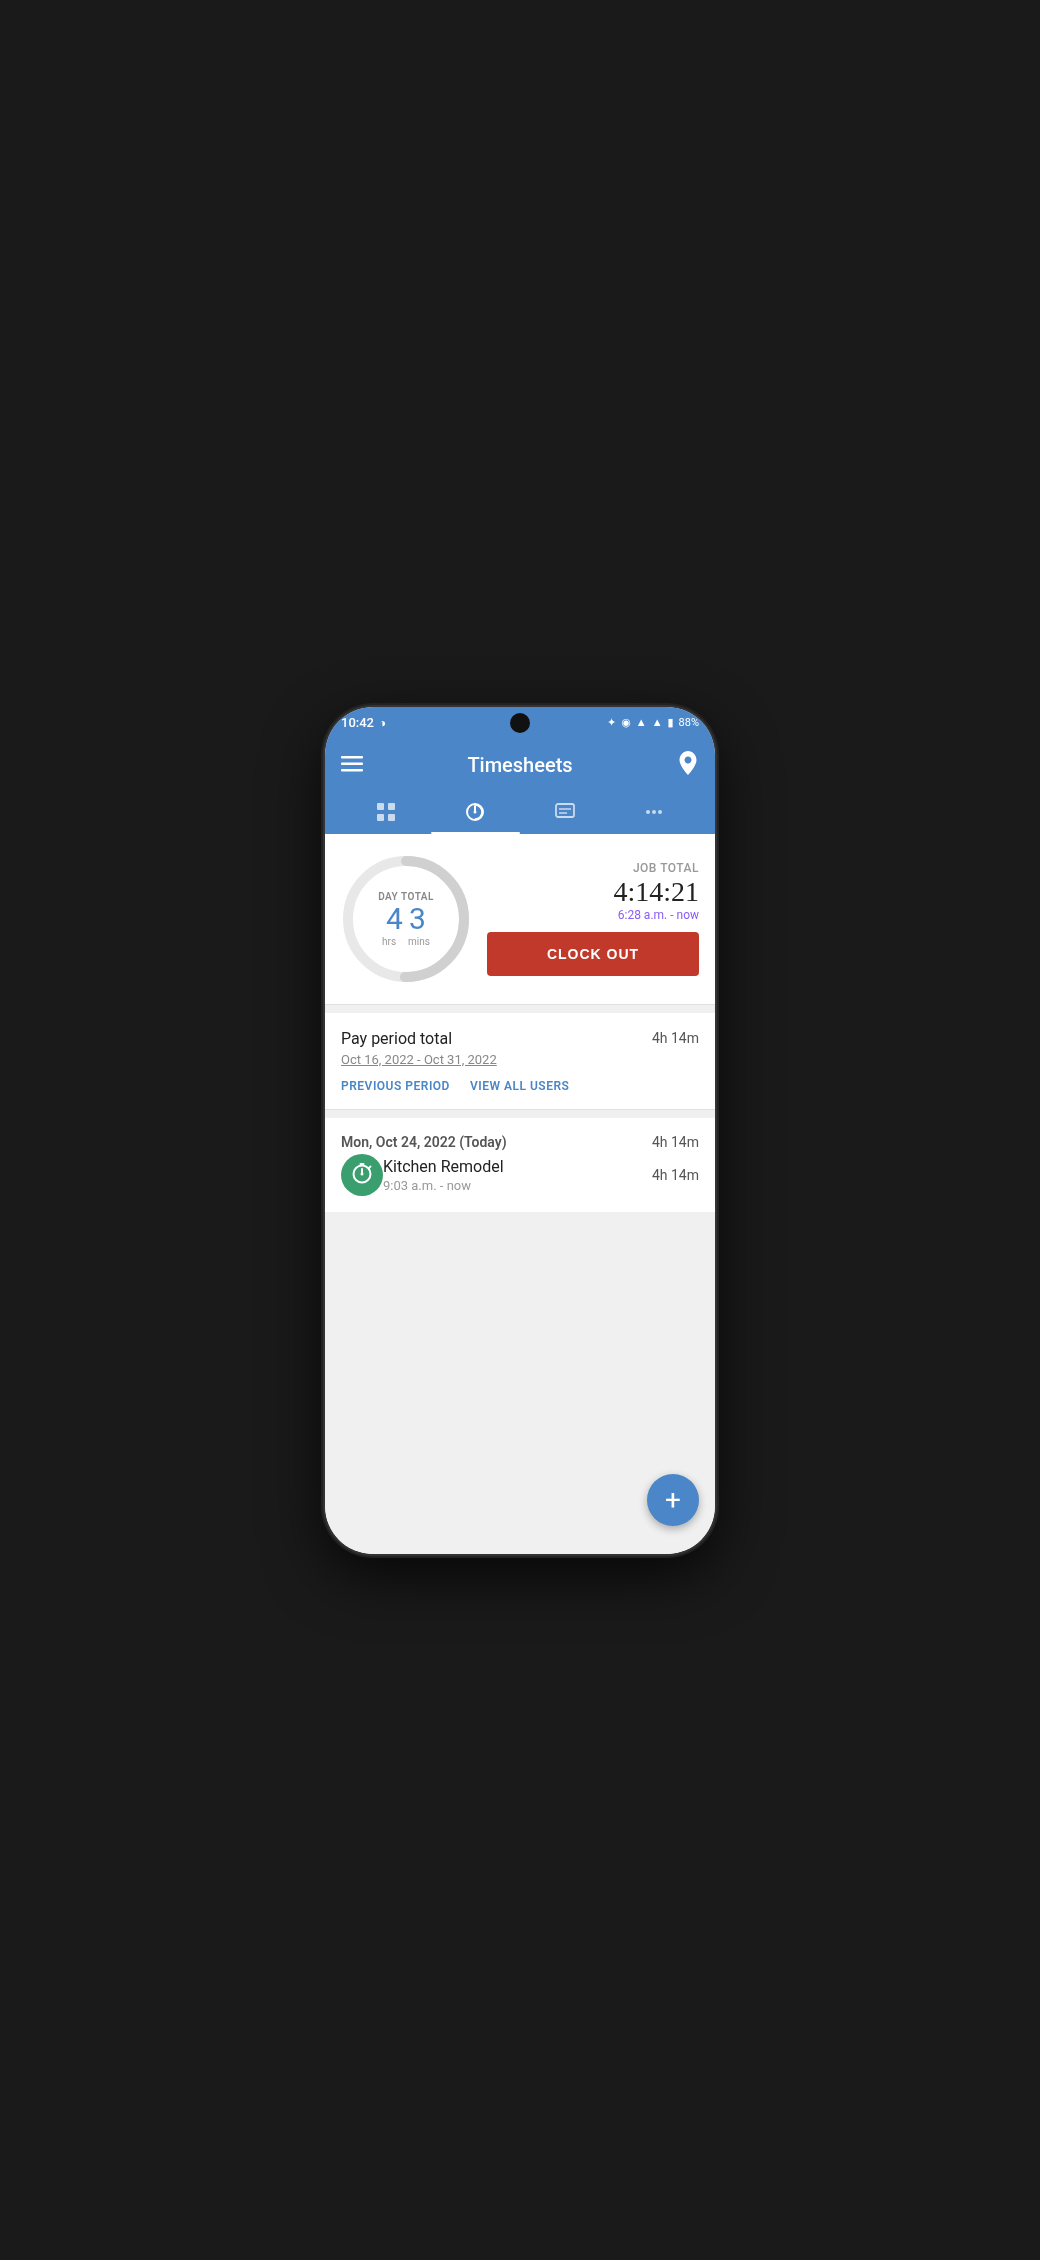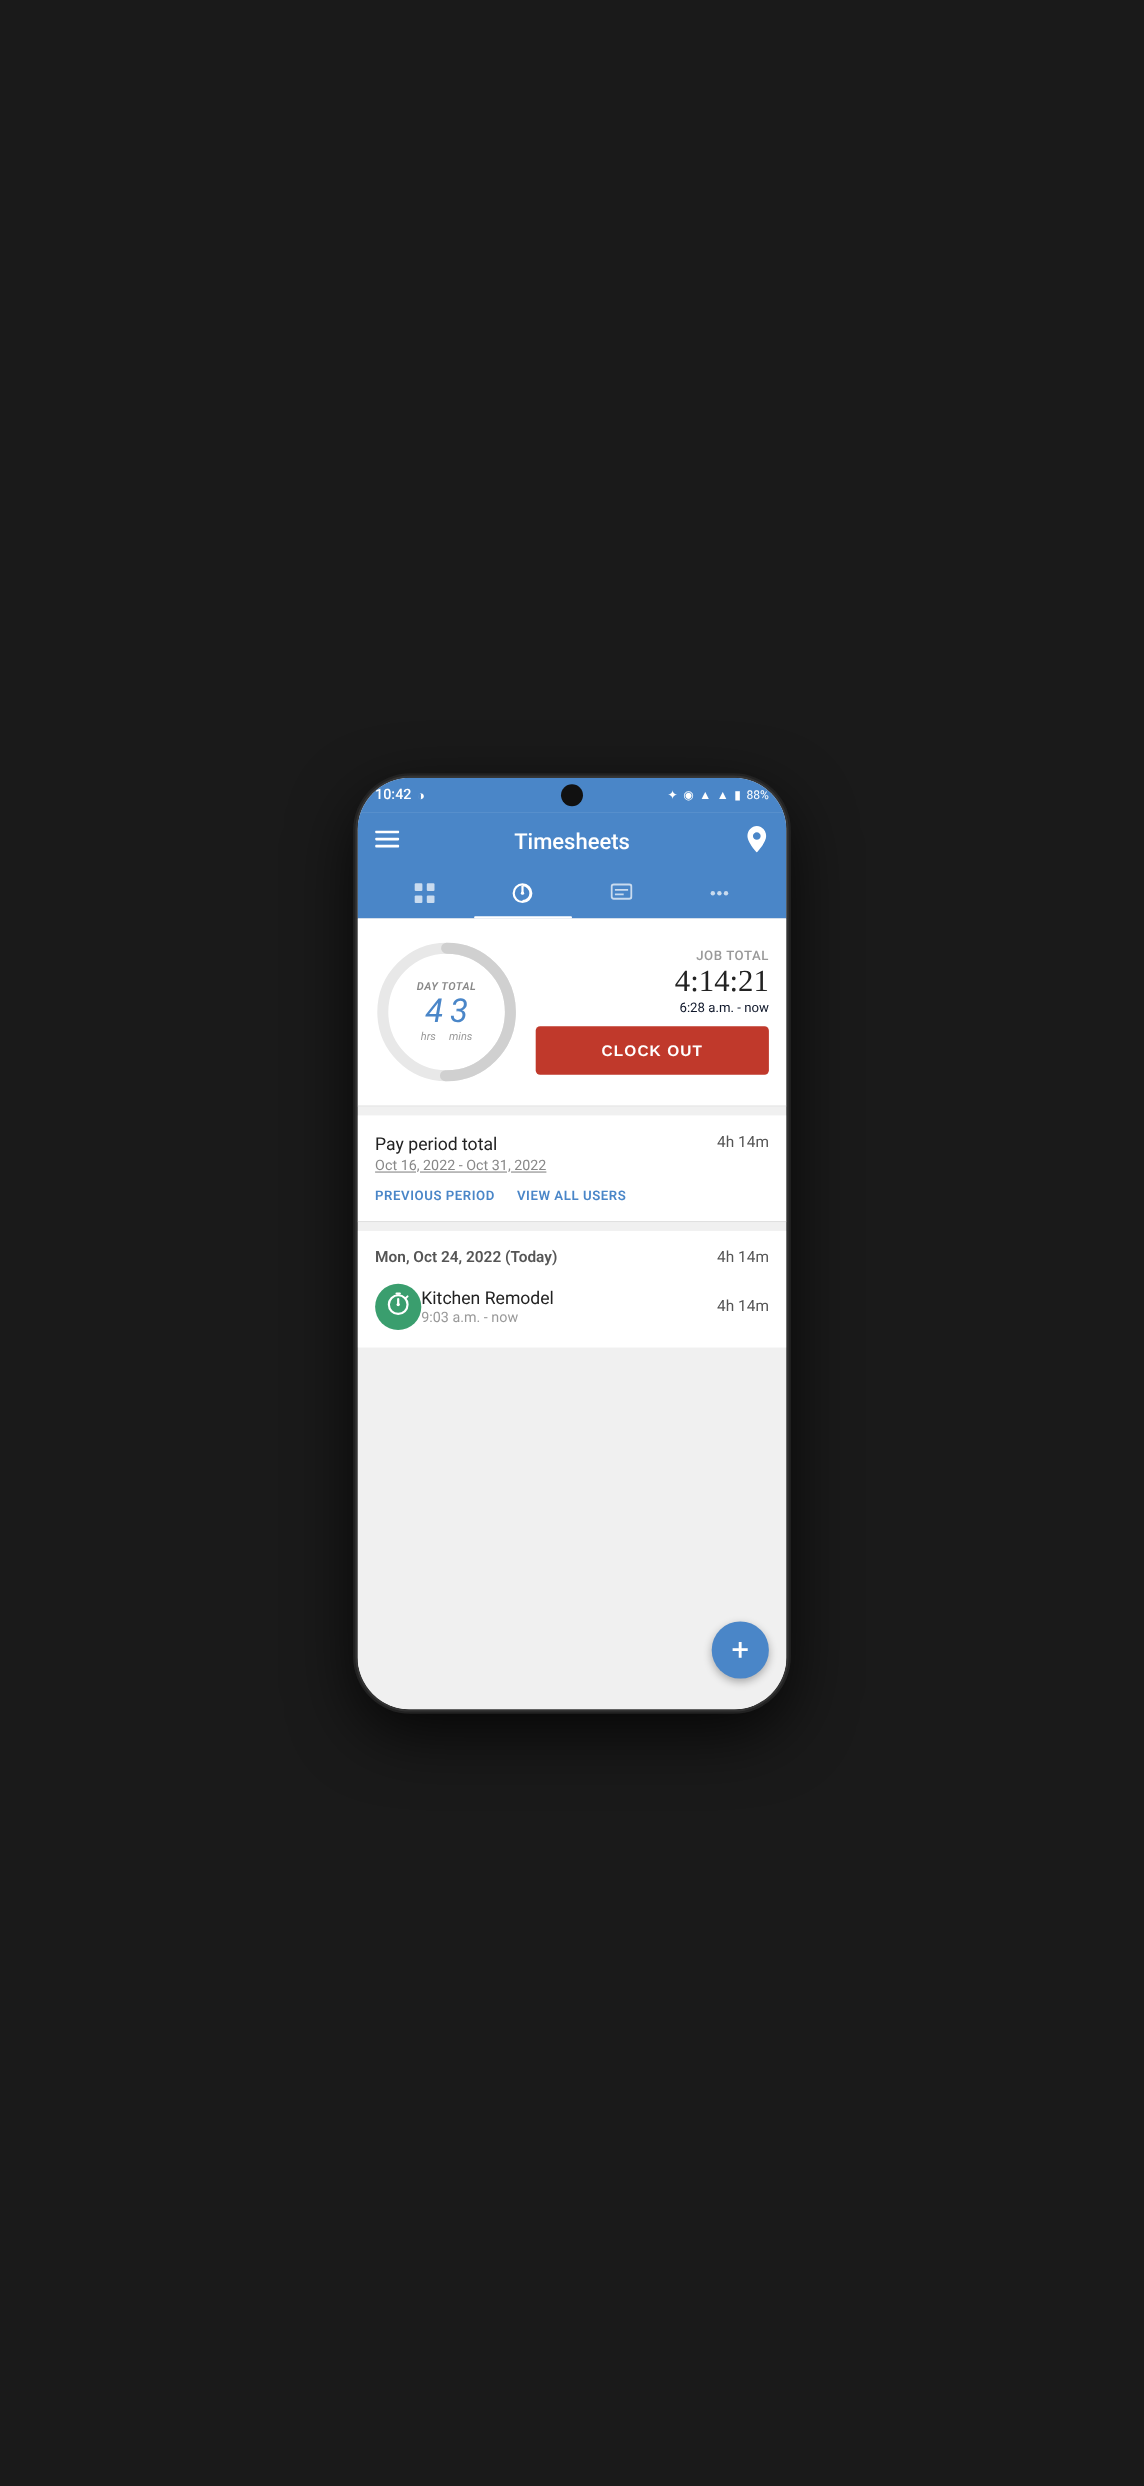--- a/index.html
+++ b/index.html
@@ -170,21 +170,20 @@
       width: 100%;
       height: 100%;
     }
 
     .day-total-inner {
       position: absolute;
       top: 50%;
       left: 50%;
       transform: translate(-50%, -50%);
       text-align: center;
-      font-style: italic;
     }
 
     .day-total-label {
       font-size: 10px;
       color: #888;
       font-weight: 600;
       letter-spacing: 0.5px;
       display: block;
       margin-bottom: 2px;
     }
@@ -233,21 +232,21 @@
       font-weight: 300;
       color: #222;
       text-align: right;
       display: block;
       line-height: 1.1;
       font-family: Liberation Serif, serif;
     }
 
     .job-time-range {
       font-size: 12px;
-      color: #0f172a;
+      color: #8b5cf6;
       text-align: right;
       display: block;
       margin-bottom: 10px;
     }
 
     .clock-out-btn {
       background: #c0392b;
       color: white;
       border: none;
       border-radius: 4px;
@@ -312,21 +311,21 @@
     .day-section {
       background: white;
       padding: 16px;
       margin-top: 8px;
     }
 
     .day-header {
       display: flex;
       justify-content: space-between;
       align-items: center;
-      margin-bottom: 16px;
+      margin-bottom: 4px;
     }
 
     .day-label {
       font-size: 14px;
       color: #555;
       font-weight: 600;
     }
 
     .day-total-right {
       font-size: 14px;

